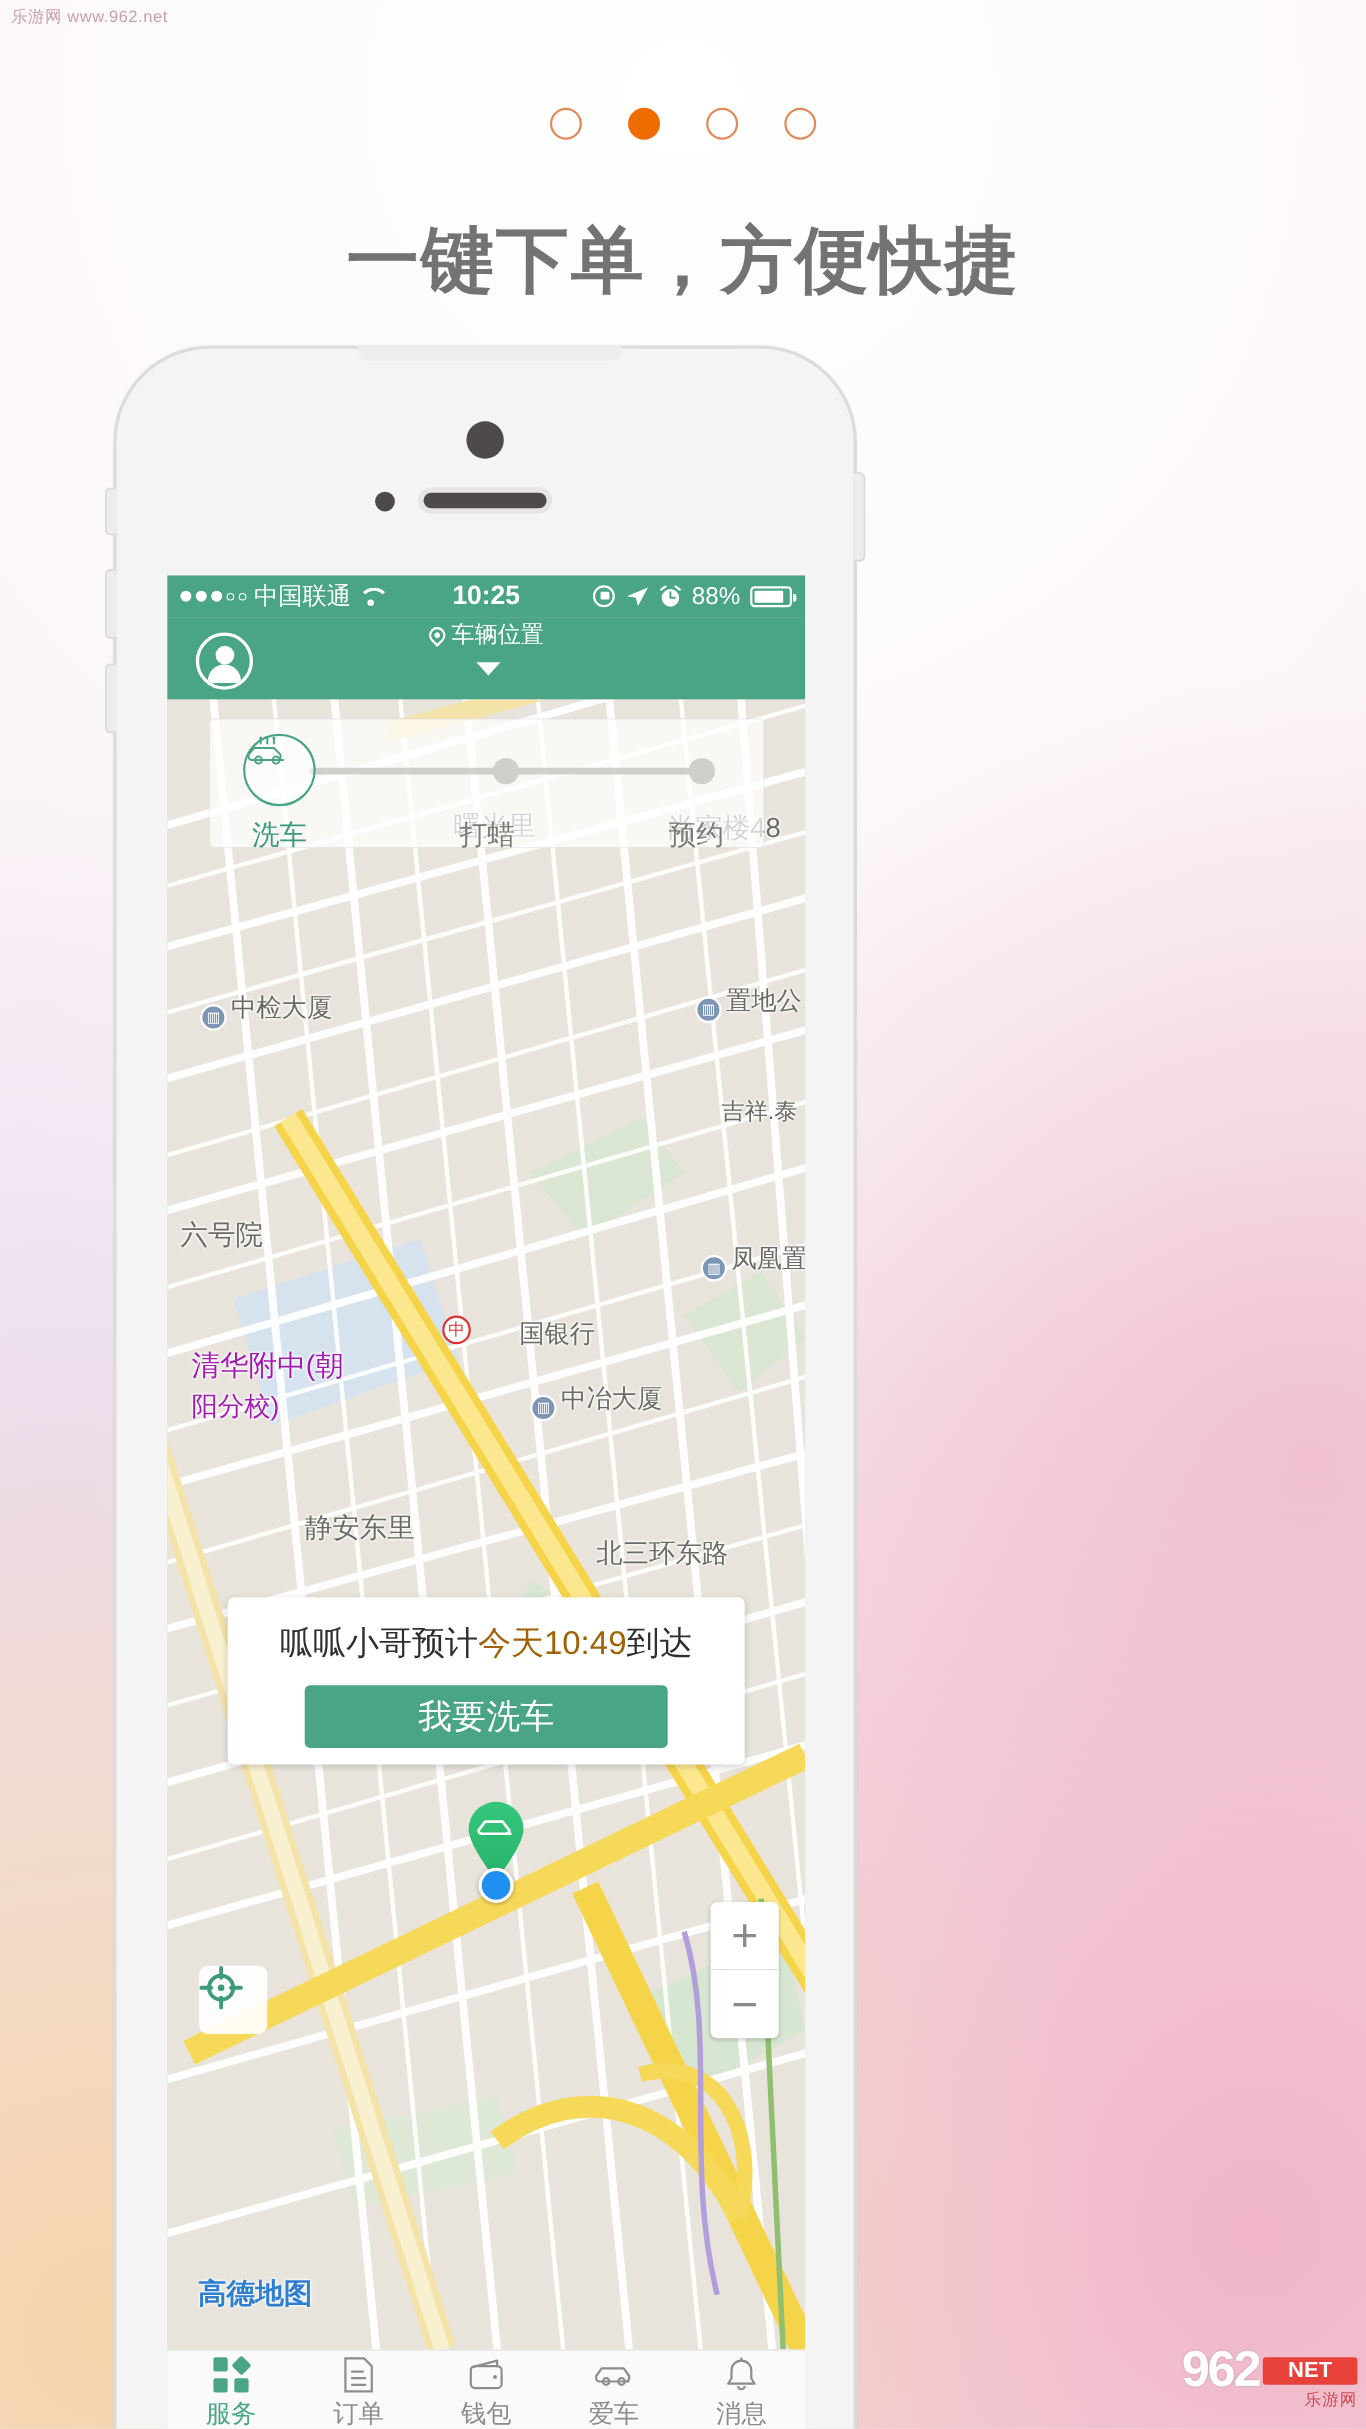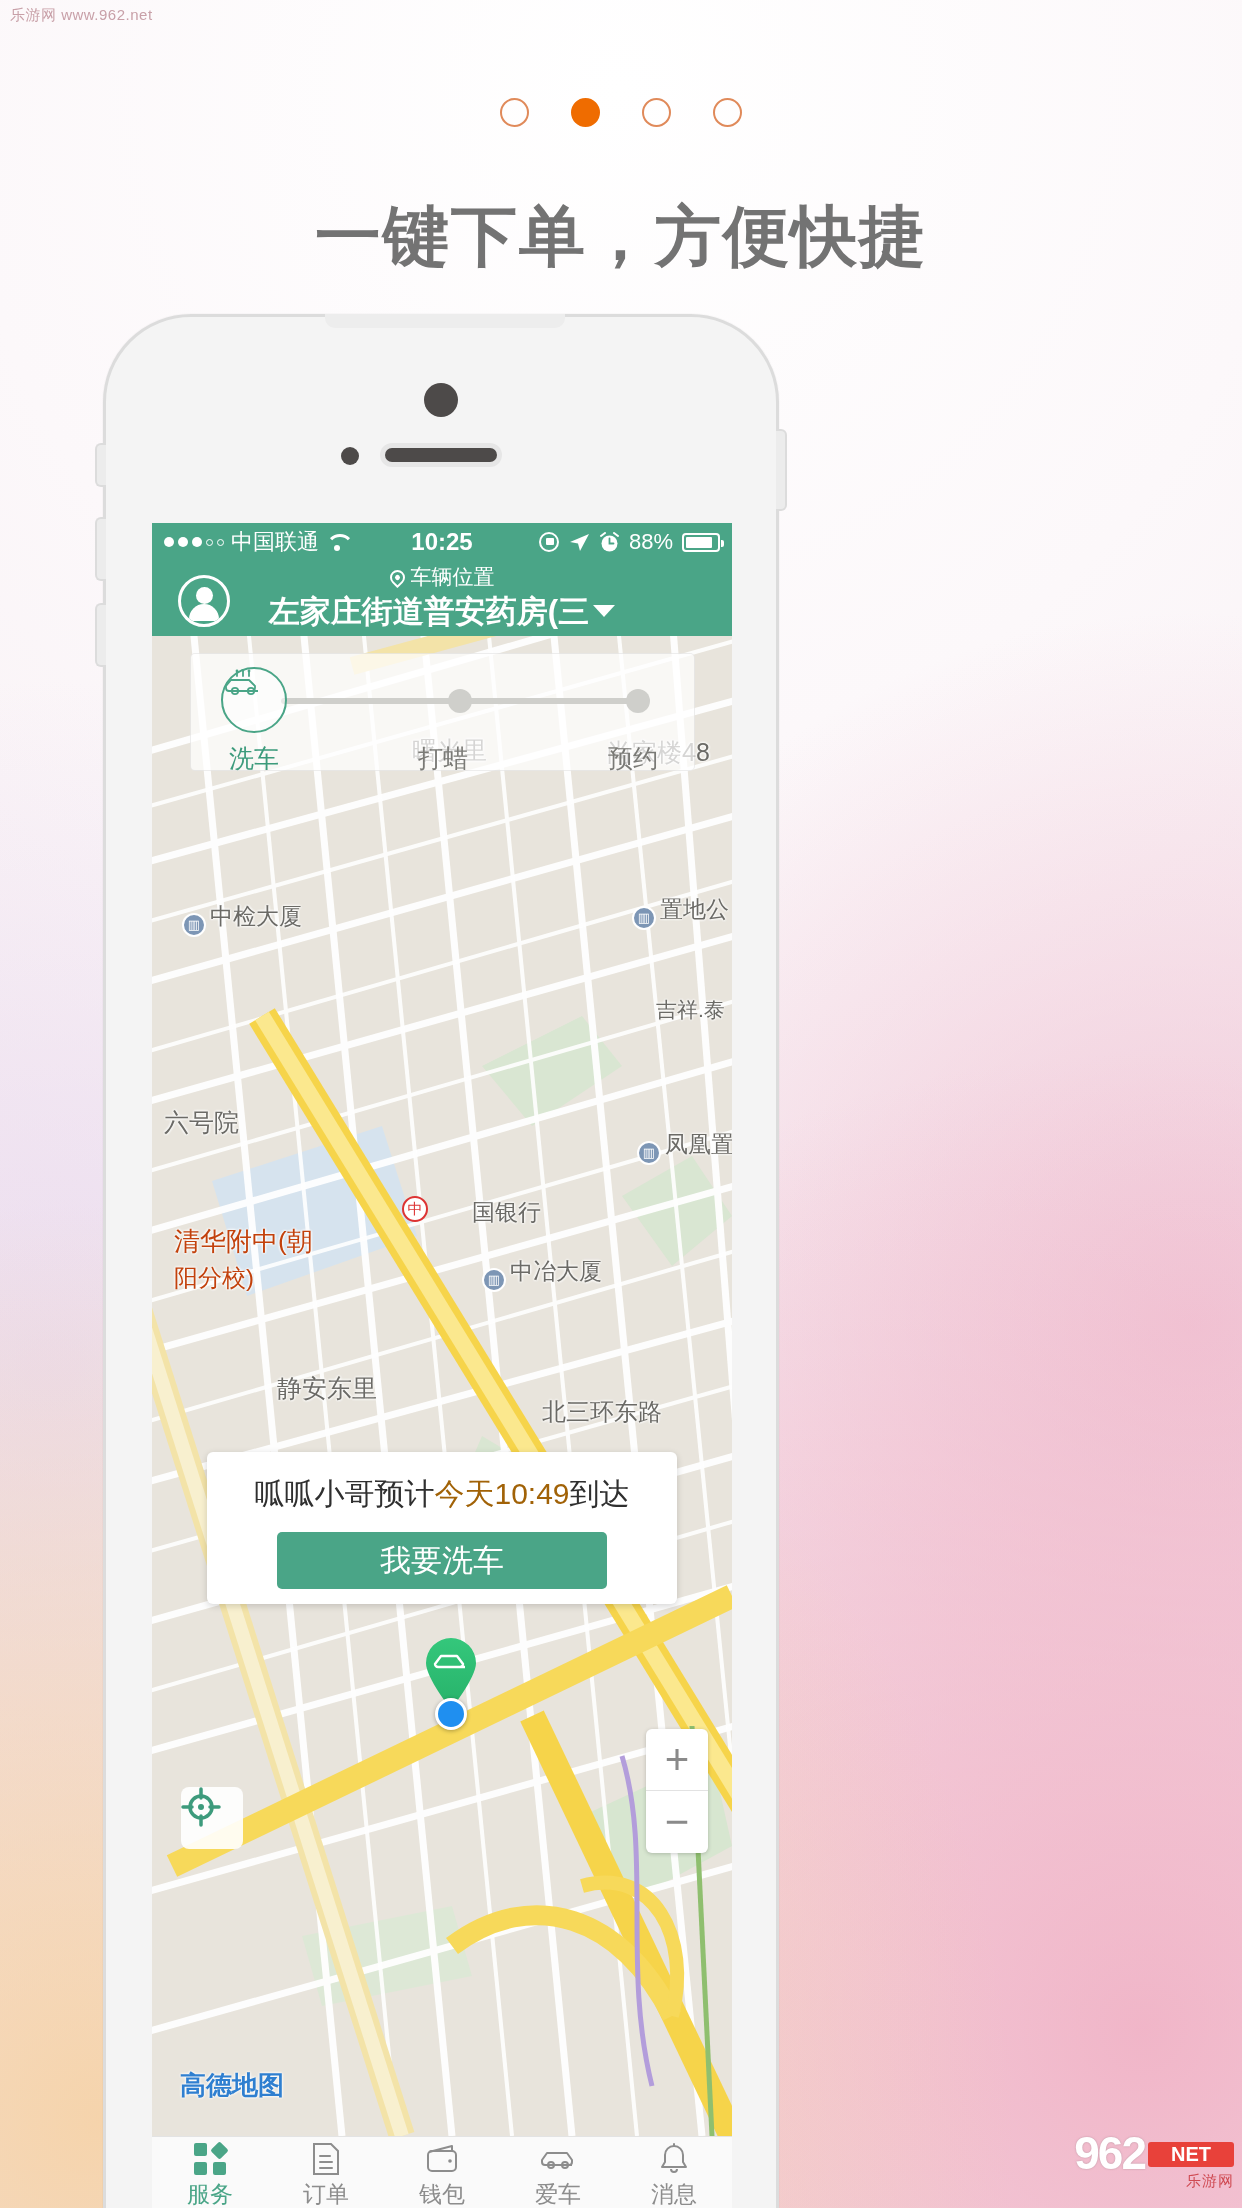--- a/index.html
+++ b/index.html
@@ -97,21 +97,21 @@
   .hdr-title { position:absolute; left:0; right:0; top:30px; text-align:center; font-size:31px;
                font-weight:bold; white-space:nowrap; }
   .caret { display:inline-block; width:0; height:0; border-left:11px solid transparent;
            border-right:11px solid transparent; border-top:12px solid #fff; vertical-align:5px; margin-left:4px;}
 
   
   .map { position:absolute; left:0; top:113px; width:580px; height:1500px; background:#e8e4dc; overflow:hidden; }
   .map svg { position:absolute; left:0; top:0; }
   .maplabel { position:absolute; color:#6b6a66; font-size:23px; white-space:nowrap;
               text-shadow:0 0 3px #fff,0 0 3px #fff,0 0 3px #fff; }
-  .maplabel.blue { color:#c2410c; }
+  .maplabel.blue { color:#a21caf; }
   .poi { position:absolute; display:flex; align-items:center; gap:5px; white-space:nowrap;
          color:#5a5954; font-size:22px; text-shadow:0 0 3px #fff,0 0 3px #fff; }
   .poi .bdg { width:26px; height:26px; border-radius:50%; background:#7d96b5; border:2px solid #fff;
               display:flex; align-items:center; justify-content:center; color:#fff; font-size:14px; }
 
   
   .stepcard { position:absolute; left:38px; top:17px; width:505px; height:118px;
               background:rgba(255,255,255,.72); border:1px solid rgba(0,0,0,.07);
               border-radius:5px; }
   .steptrack { position:absolute; left:90px; right:56px; top:44px; height:6px; background:#cfcfcb; border-radius:3px; }
@@ -226,21 +226,21 @@
     <div class="appheader">
       <div class="avatar">
         <span class="head"></span>
           <span class="body"></span>
       </div>
       <div class="hdr-sub">
         <span class="pin"></span>
         <span>车辆位置</span>
       </div>
       <div class="hdr-title">
-        <span>左家庄街道普安药房(三</span><span class="caret"></span>
+        <span class="caret"></span>
       </div>
     </div>
 
     <div class="map">
       <svg width="580" height="1500">
         <rect x="0" y="0" width="580" height="1500" fill="#e8e4dc"></rect>
 
         <path d="M330 430 L430 380 L470 430 L380 490 Z" fill="#d9e6d2"></path>
         <path d="M470 560 L540 520 L580 580 L520 630 Z" fill="#d9e6d2"></path>
         <path d="M330 800 L430 860 L400 920 L300 870 Z" fill="#d9e6d2"></path>

